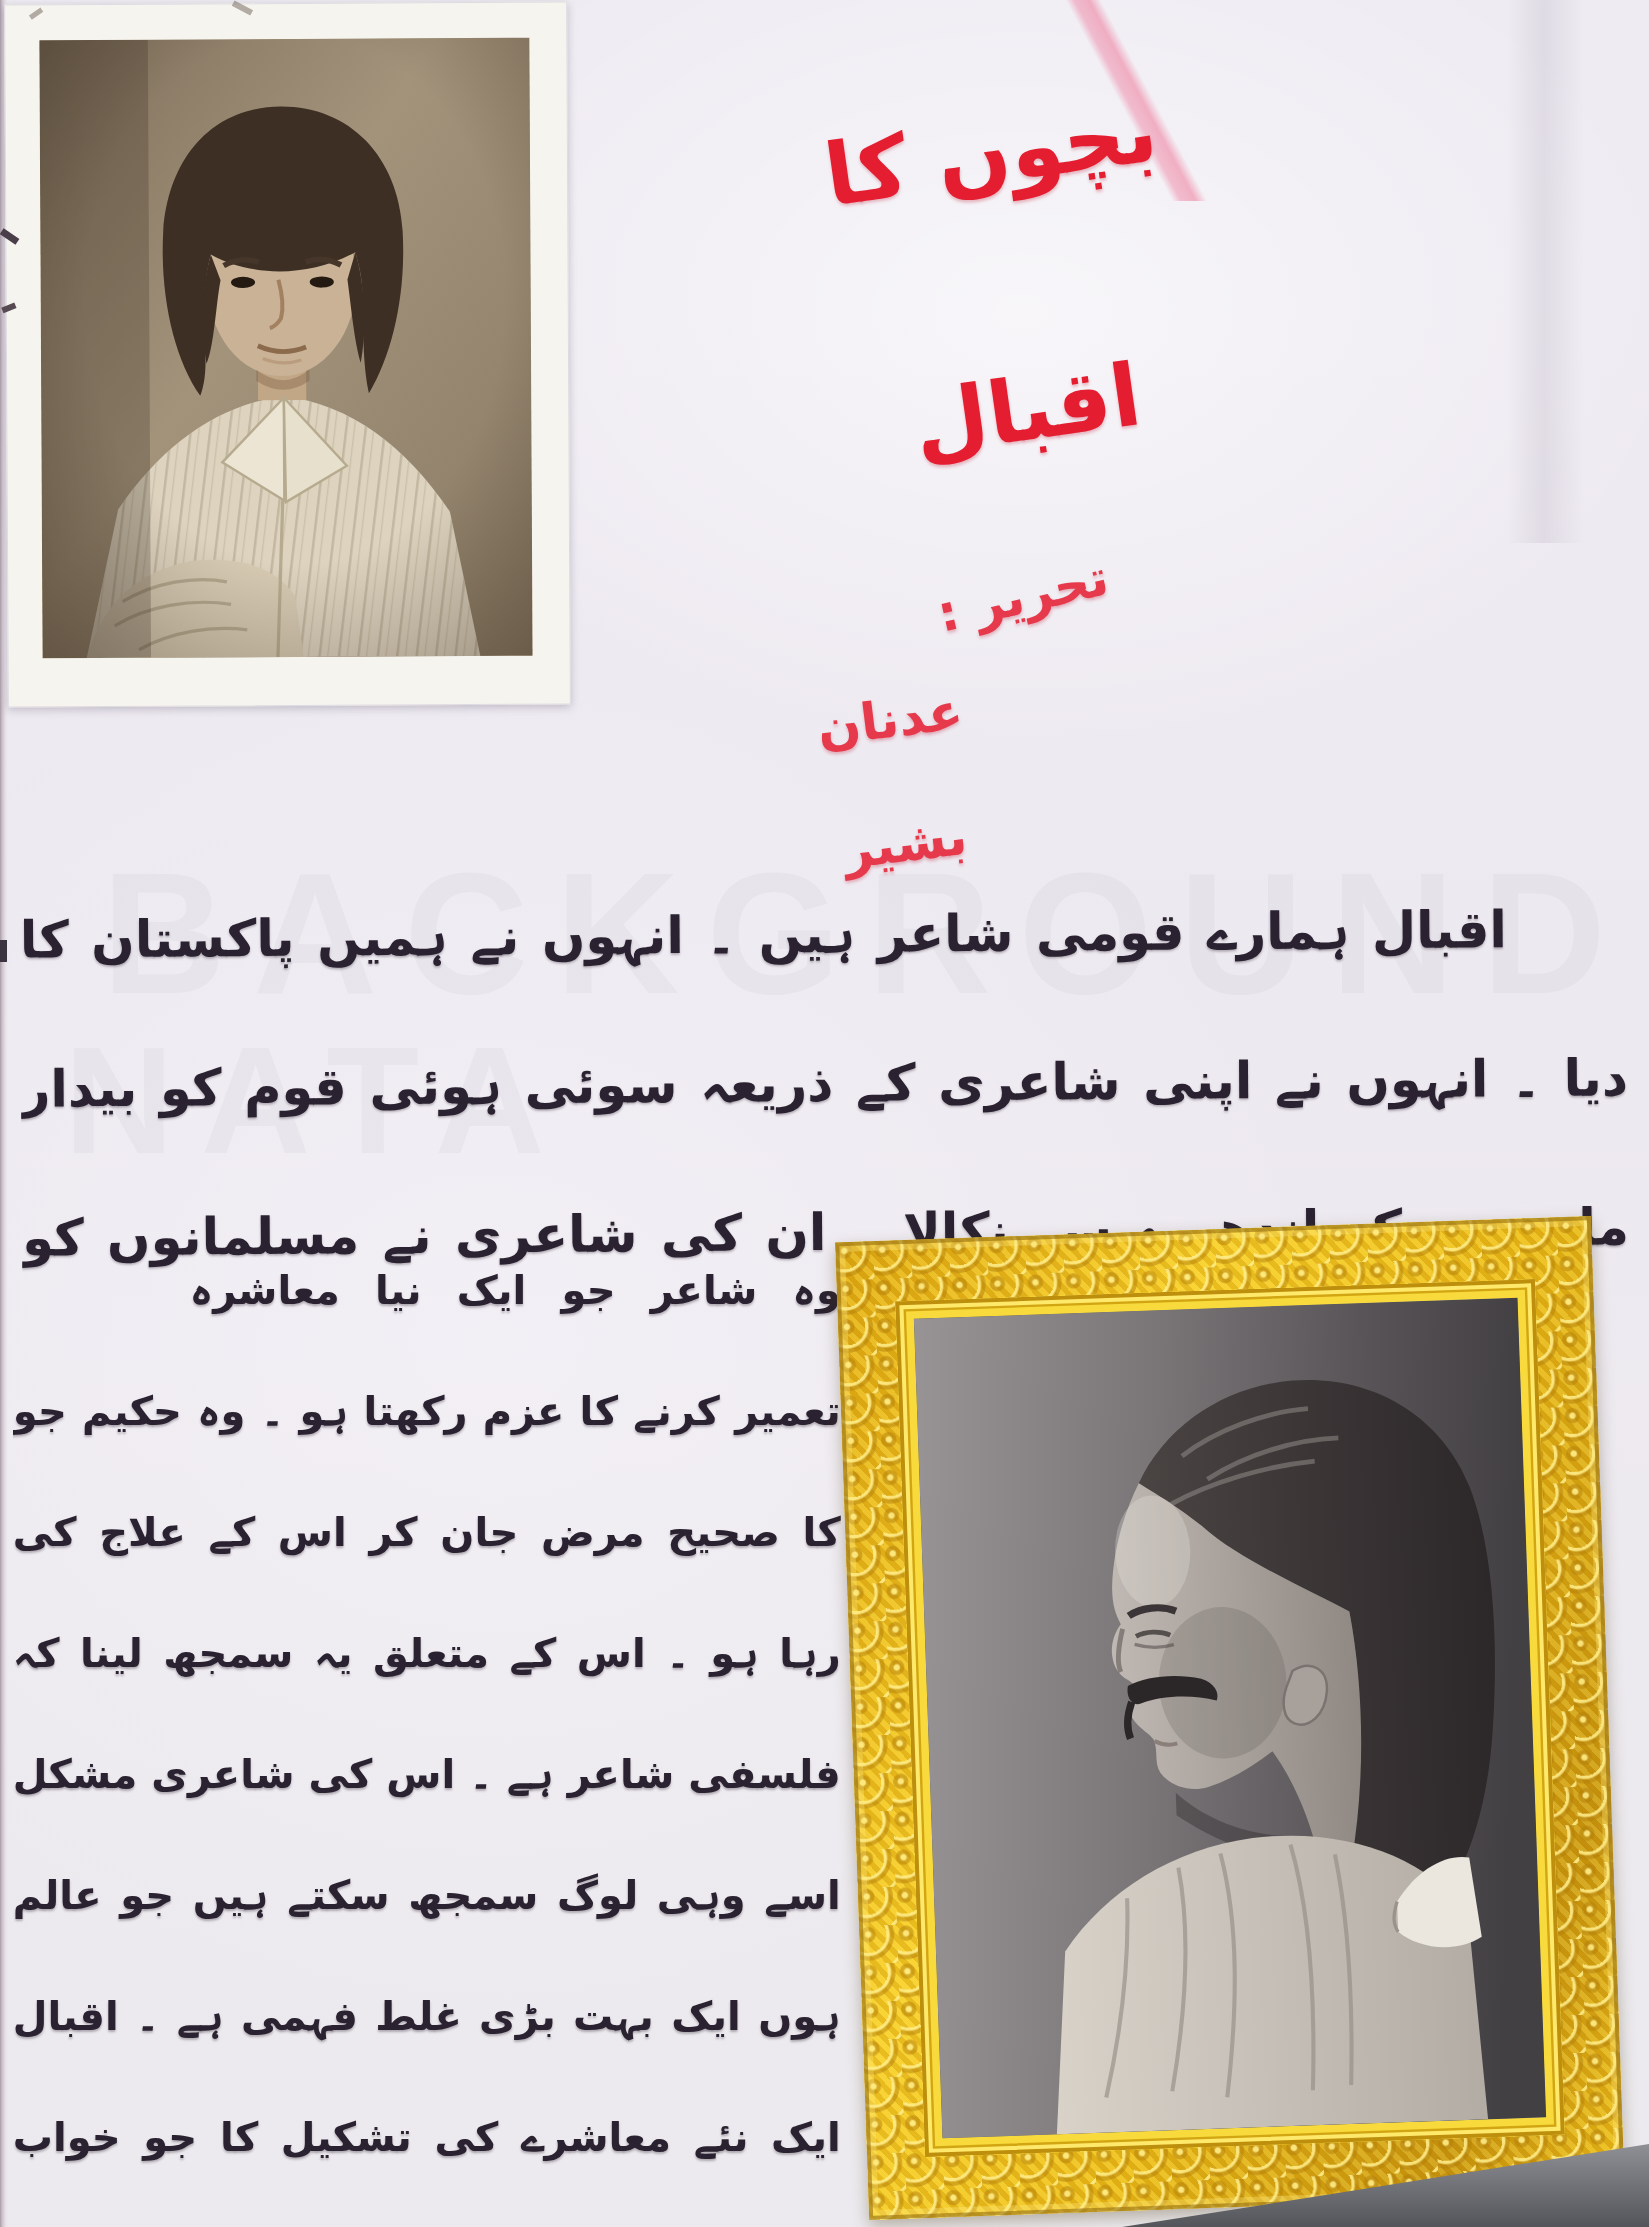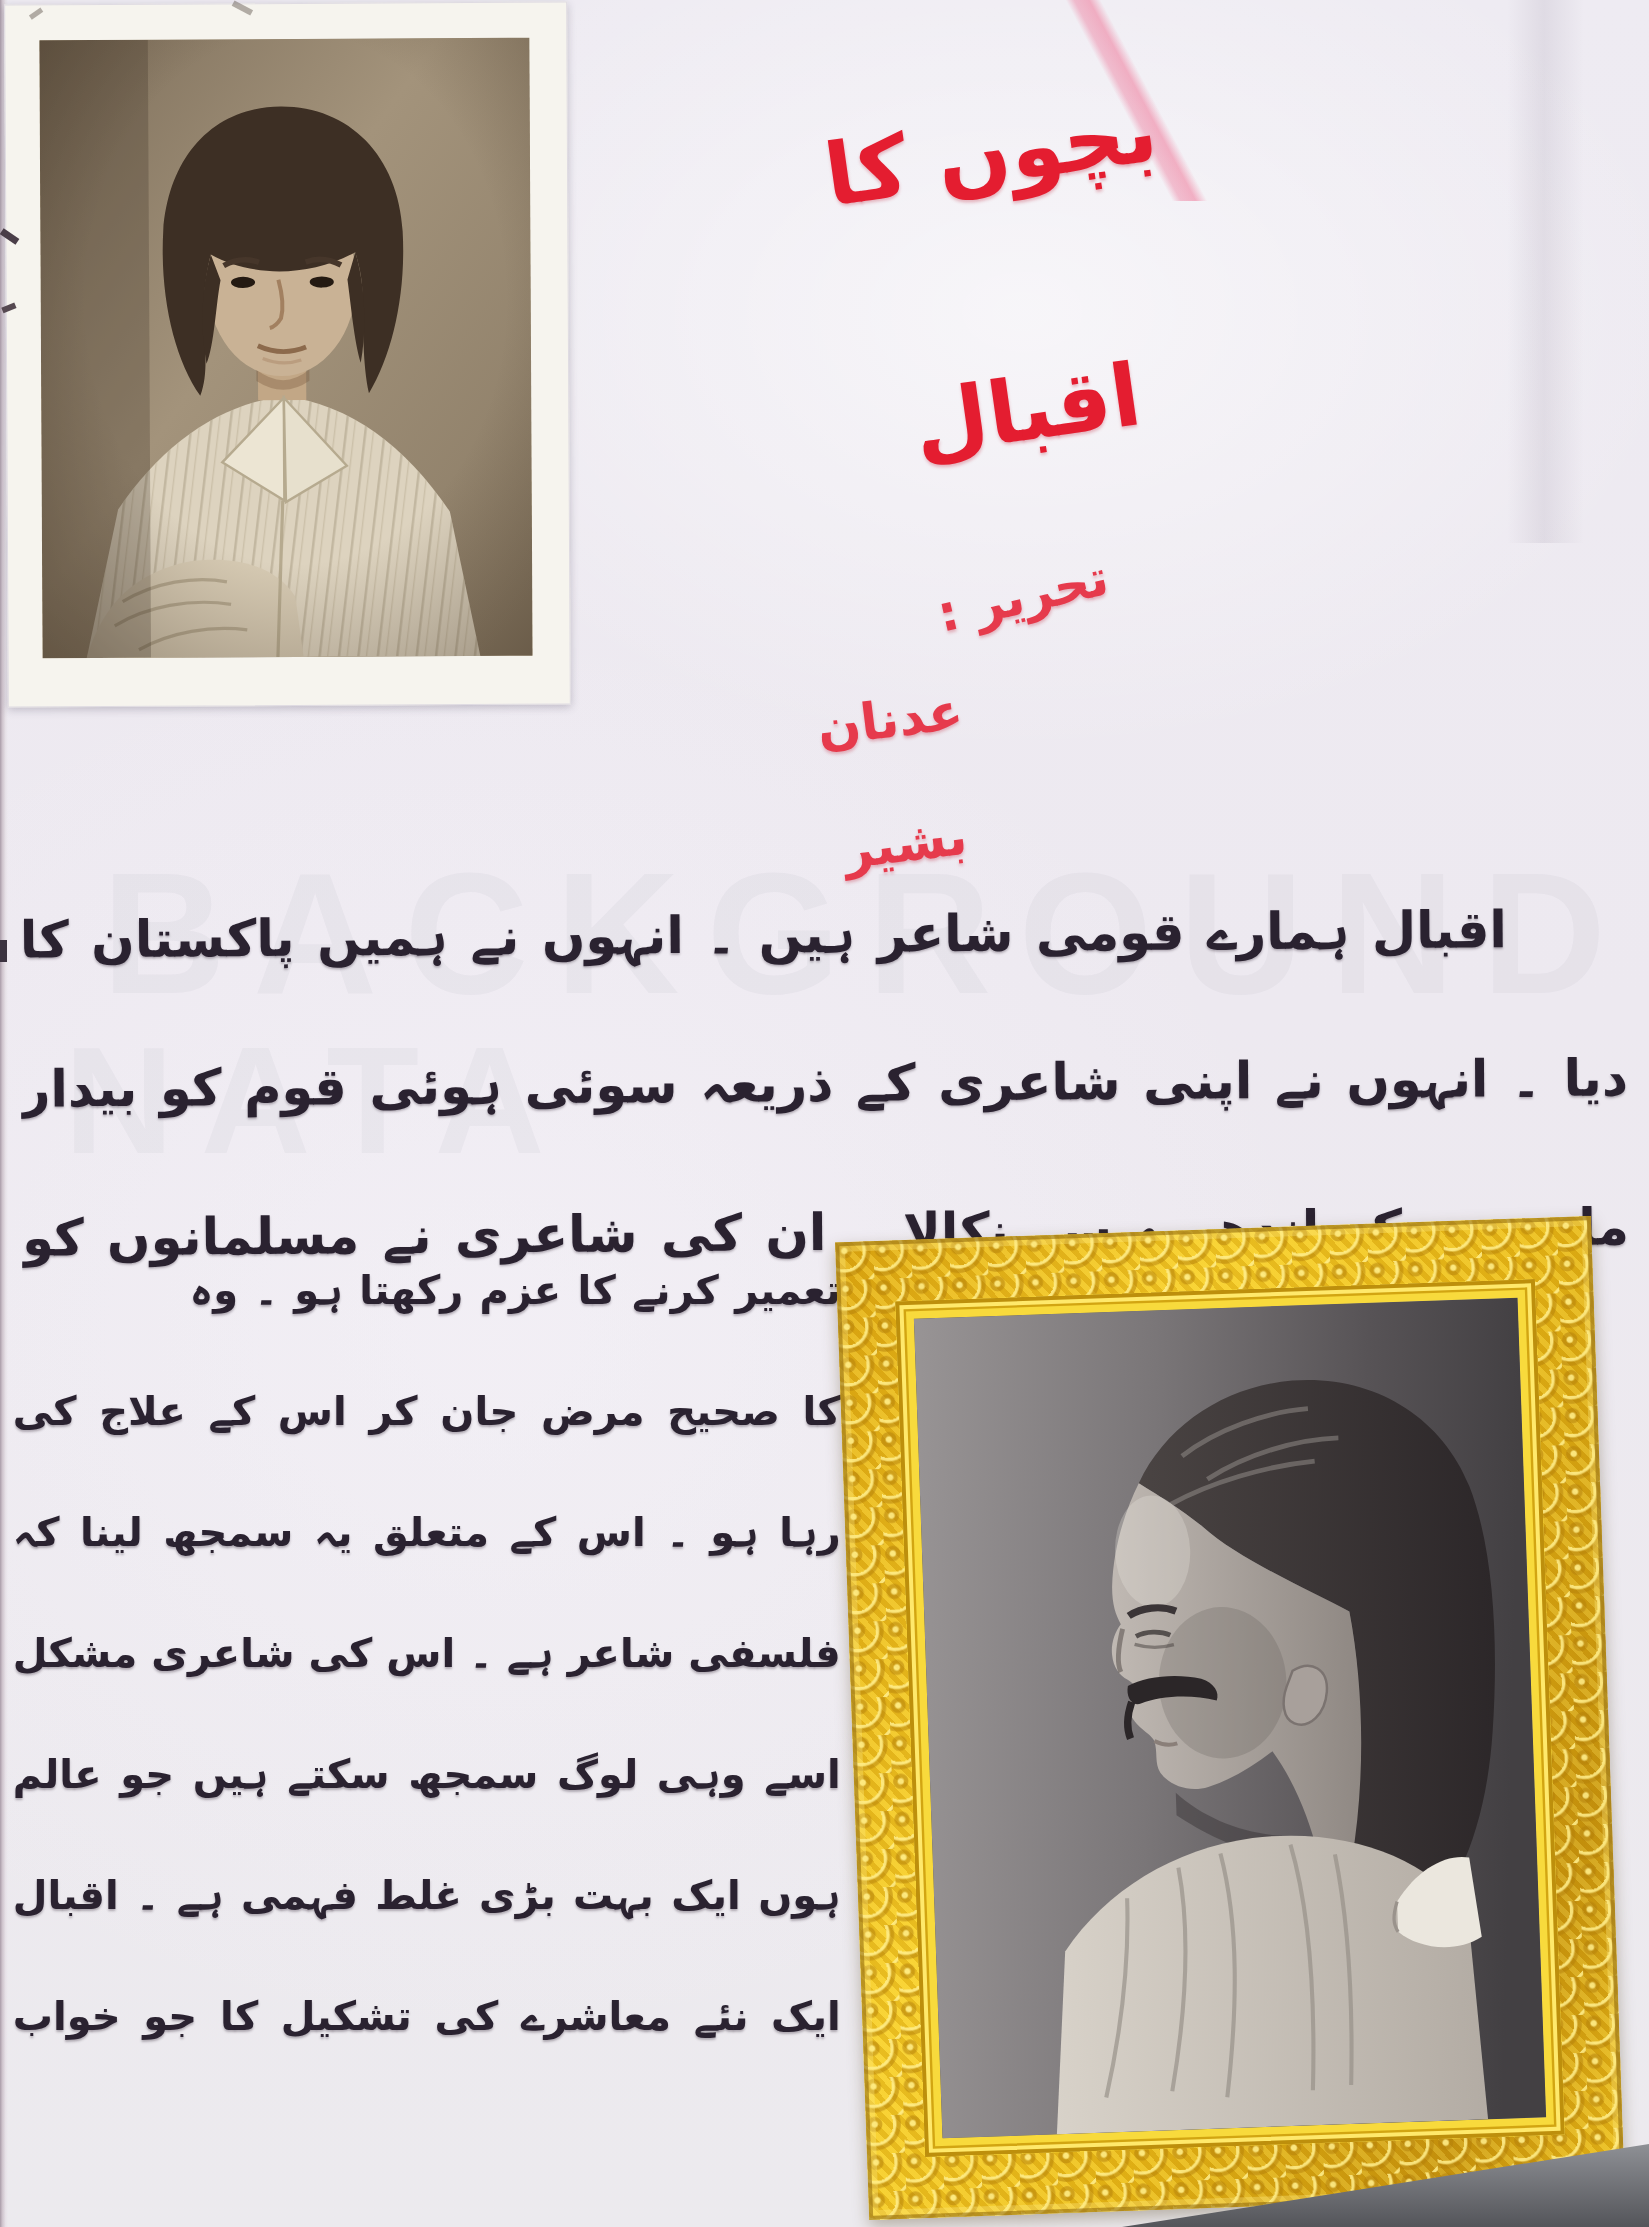--- a/index.html
+++ b/index.html
@@ -184,20 +184,21 @@
 <div id="byline-label" class="abs red-script">تحریر :</div>
 <div id="byline-name" class="abs red-script">عدنان بشیر</div>
 
 <div id="paragraph-1" class="abs">
   <div class="text-line urdu-ink">اقبال ہمارے قومی شاعر ہیں ۔ انہوں نے ہمیں پاکستان کا تصور</div>
   <div class="text-line urdu-ink">دیا ۔ انہوں نے اپنی شاعری کے ذریعہ سوئی ہوئی قوم کو بیدار کیا ۔ انہوں نے قوم کو</div>
   <div class="text-line urdu-ink">مایوسی کے اندھیرے سے نکالا ۔ ان کی شاعری نے مسلمانوں کو ایک نیا حوصلہ دیا ۔</div>
 </div>
 
 <div id="paragraph-2" class="abs">
+  <div class="text-line urdu-ink">وہ شاعر جو ایک نیا معاشرہ</div>
   <div class="text-line urdu-ink">تعمیر کرنے کا عزم رکھتا ہو ۔ وہ حکیم جو مسلمانوں</div>
   <div class="text-line urdu-ink">کا صحیح مرض جان کر اس کے علاج کی تدبیر کر</div>
   <div class="text-line urdu-ink">رہا ہو ۔ اس کے متعلق یہ سمجھ لینا کہ وہ ایک</div>
   <div class="text-line urdu-ink">فلسفی شاعر ہے ۔ اس کی شاعری مشکل ہے اور</div>
   <div class="text-line urdu-ink">اسے وہی لوگ سمجھ سکتے ہیں جو عالم فاضل</div>
   <div class="text-line urdu-ink">ہوں ایک بہت بڑی غلط فہمی ہے ۔ اقبال نے</div>
   <div class="text-line urdu-ink">ایک نئے معاشرے کی تشکیل کا جو خواب دیکھا</div>
 </div>
 
 <div id="iqbal-frame" class="abs">

